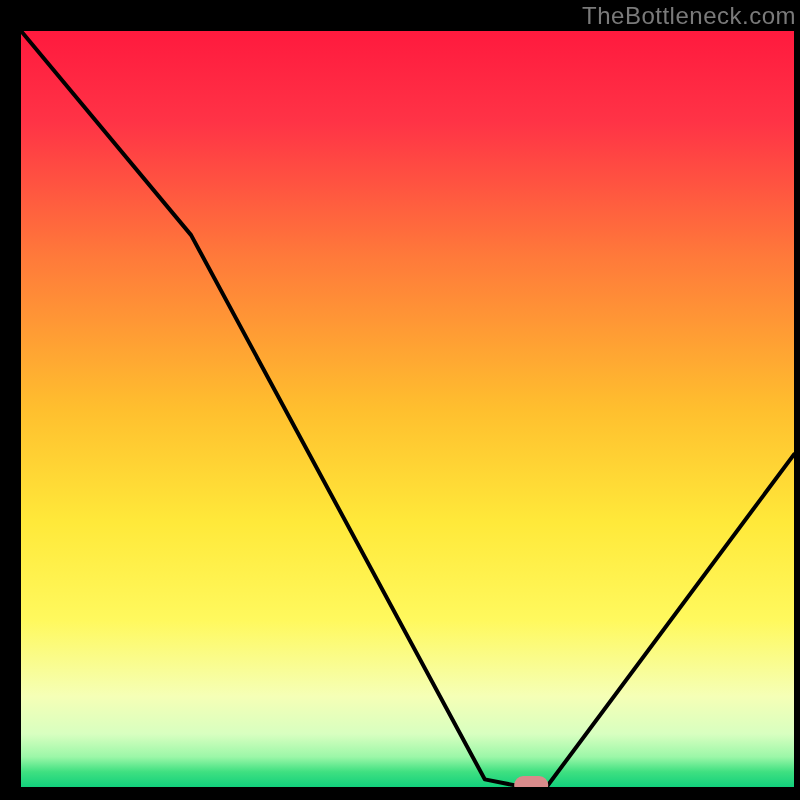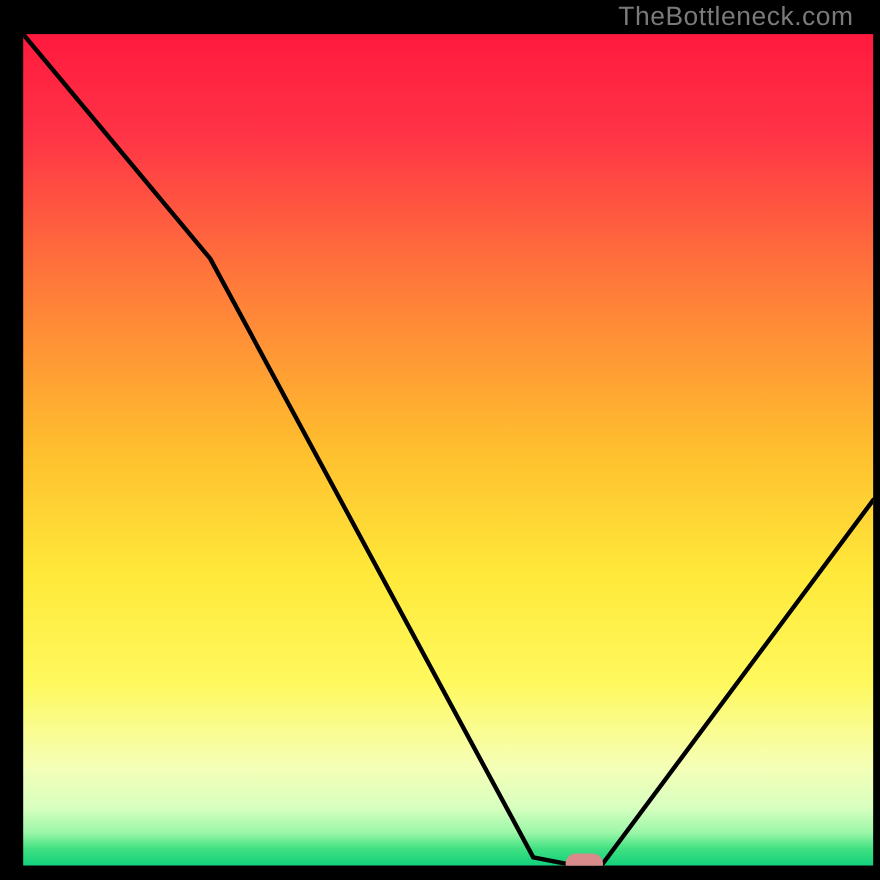--- a/index.html
+++ b/index.html
@@ -11,21 +11,21 @@
     overflow: hidden;
   }
   .container {
     position: relative;
     width: 800px;
     height: 800px;
   }
   .watermark {
     position: absolute;
     top: 2px;
-    right: 24px;
+    right: 4px;
     font-family: Arial, Helvetica, sans-serif;
     font-size: 24px;
     color: #7a7a7a;
     letter-spacing: 0.5px;
     z-index: 3;
   }
   svg {
     position: absolute;
     top: 0;
     left: 0;

